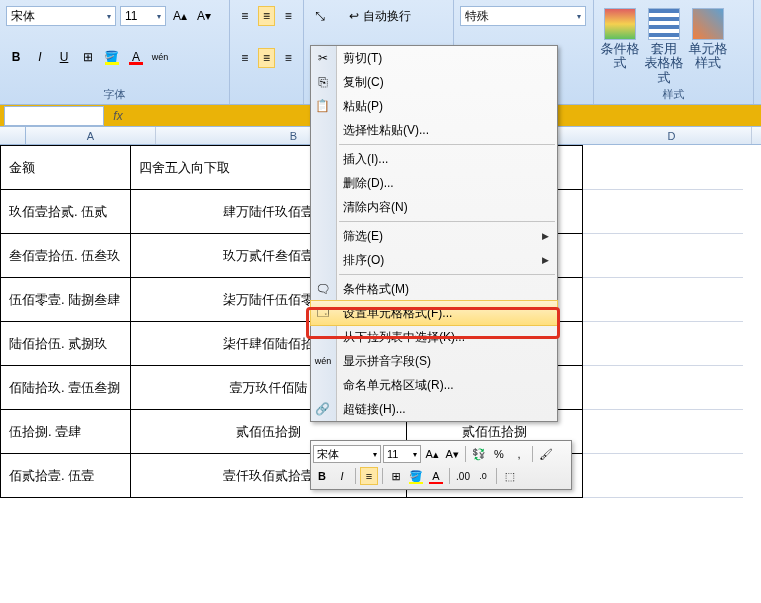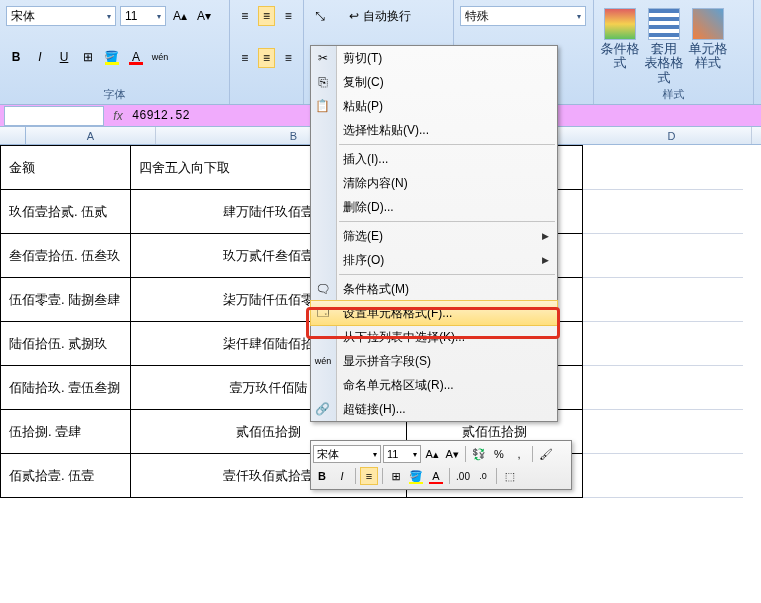--- a/index.html
+++ b/index.html
@@ -11,21 +11,21 @@
 .ribbon-group-label { text-align: center; color: #3b5a82; font-size: 11px; padding-top: 2px; }
 .ribbon-row { display: flex; align-items: center; gap: 4px; height: 24px; }
 .combo { background: #fff; border: 1px solid #9db9db; height: 20px; display: flex; align-items: center; padding: 0 4px; font-size: 12px; }
 .combo .arrow { margin-left: auto; color: #3b5a82; font-size: 8px; }
 .rbtn { width: 20px; height: 20px; display: flex; align-items: center; justify-content: center; border: 1px solid transparent; cursor: pointer; font-size: 12px; }
 .big-btn { width: 40px; display: flex; flex-direction: column; align-items: center; justify-content: flex-start; padding-top: 4px; cursor: pointer; }
 .big-btn .icon { width: 32px; height: 32px; background: #e8f0fa; border: 1px solid #9db9db; margin-bottom: 2px; }
 .big-btn .lbl { font-size: 13px; text-align: center; color: #2a4a75; line-height: 1.1; }
 
 
-.formula-bar { height: 22px; background: #f0abfc; border-bottom: 1px solid #9db9db; display: flex; align-items: center; }
+.formula-bar { height: 22px; background: #eab308; border-bottom: 1px solid #9db9db; display: flex; align-items: center; }
 .name-box { width: 100px; height: 20px; background: #fff; border: 1px solid #9db9db; margin: 0 4px; padding: 0 4px; display: flex; align-items: center; }
 .fx { width: 20px; text-align: center; font-style: italic; color: #555; }
 .formula-input { flex: 1; font-family: "Courier New", monospace; font-size: 12px; padding-left: 4px; }
 
 
 .col-headers { height: 18px; background: linear-gradient(#f5f9fd, #dde8f5); border-bottom: 1px solid #9db9db; display: flex; }
 .corner { width: 26px; border-right: 1px solid #9db9db; }
 .col-h { border-right: 1px solid #c0cde0; text-align: center; color: #3b5a82; font-size: 11px; line-height: 18px; }
 
 
@@ -144,21 +144,20 @@
 样式</div>
         </div>
     </div>
     <div class="ribbon-group-label">样式</div>
   </div>
 </div>
 
 <div class="formula-bar">
   <div class="name-box"></div>
   <div class="fx">fx</div>
-  <div class="formula-input">46912.52</div>
 </div>
 
 <div class="col-headers">
   <div class="corner"></div>
   <div class="col-h" style="width:130px">A</div>
   <div class="col-h" style="width:276px">B</div>
   <div class="col-h" style="width:160px;visibility:hidden"></div>
   <div class="col-h" style="width:160px">D</div>
 </div>
 
@@ -232,24 +231,24 @@
       <span>粘贴(P)</span>
     </div>
   <div class="cm-item">
       <span>选择性粘贴(V)...</span>
     </div>
   <div class="cm-sep"></div>
   <div class="cm-item">
       <span>插入(I)...</span>
     </div>
   <div class="cm-item">
+      <span>删除(D)...</span>
+    </div>
+  <div class="cm-item">
       <span>清除内容(N)</span>
-    </div>
-  <div class="cm-item">
-      <span>删除(D)...</span>
     </div>
   <div class="cm-sep"></div>
   <div class="cm-item">
       <span>筛选(E)</span>
       <span class="arrow-r">▶</span>
     </div>
   <div class="cm-item">
       <span>排序(O)</span>
       <span class="arrow-r">▶</span>
     </div>

